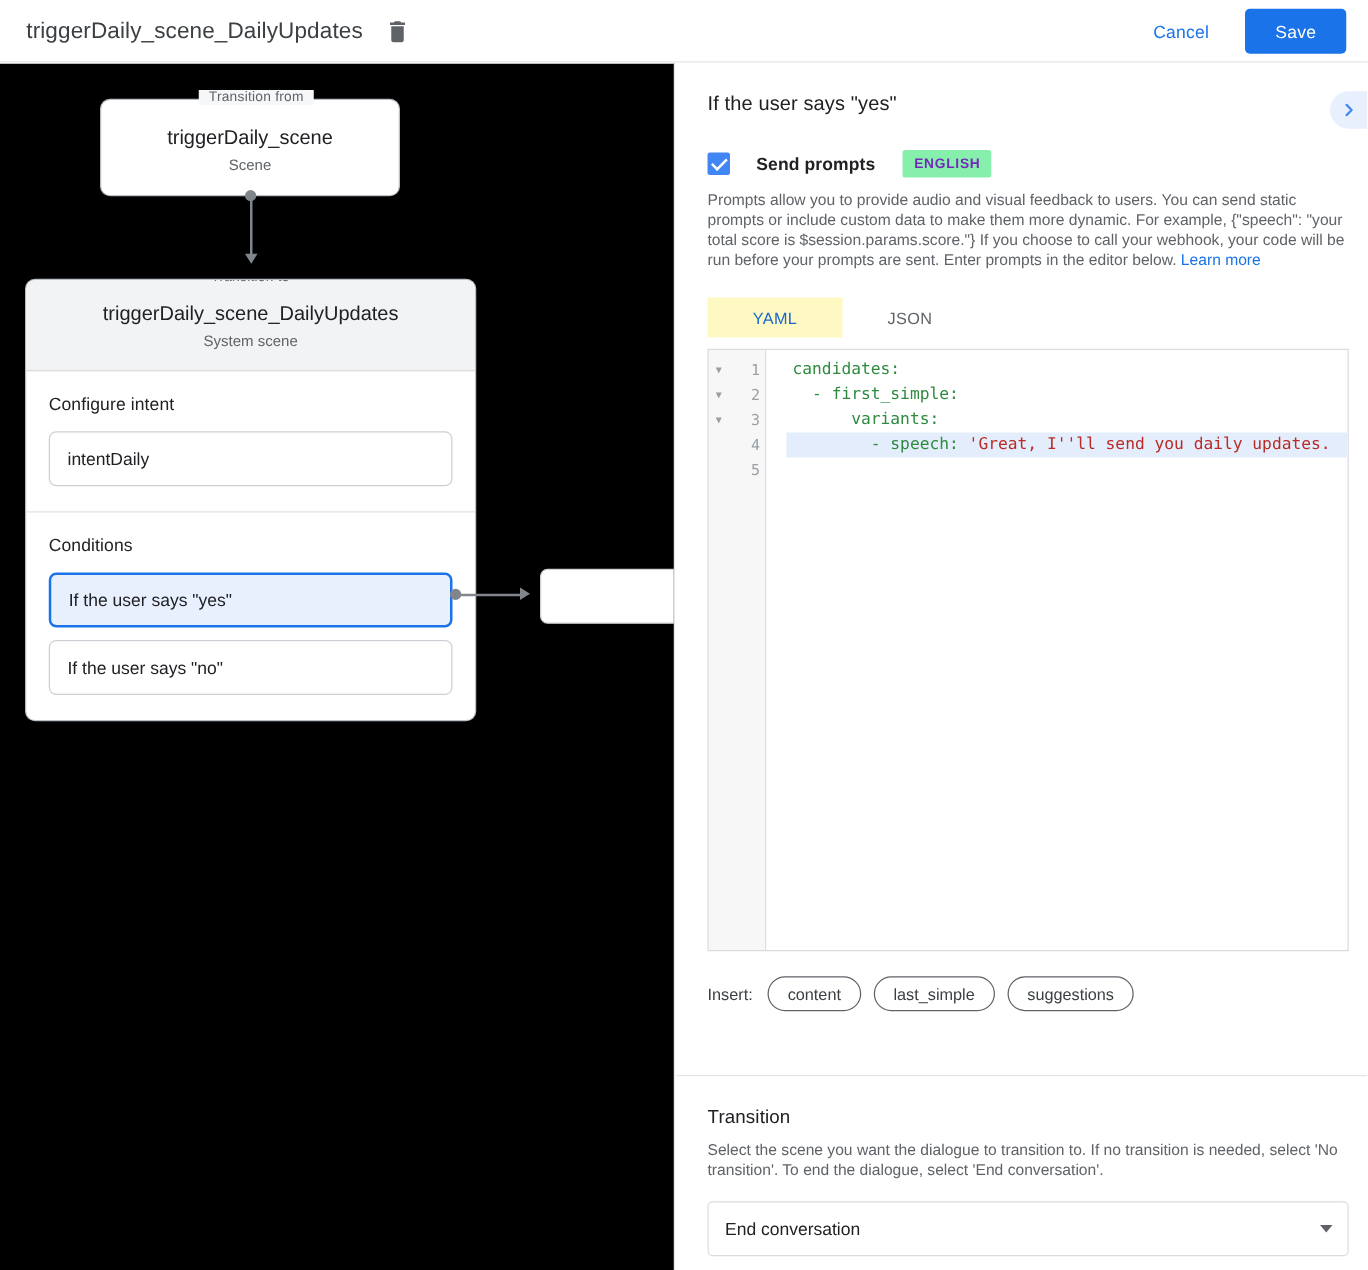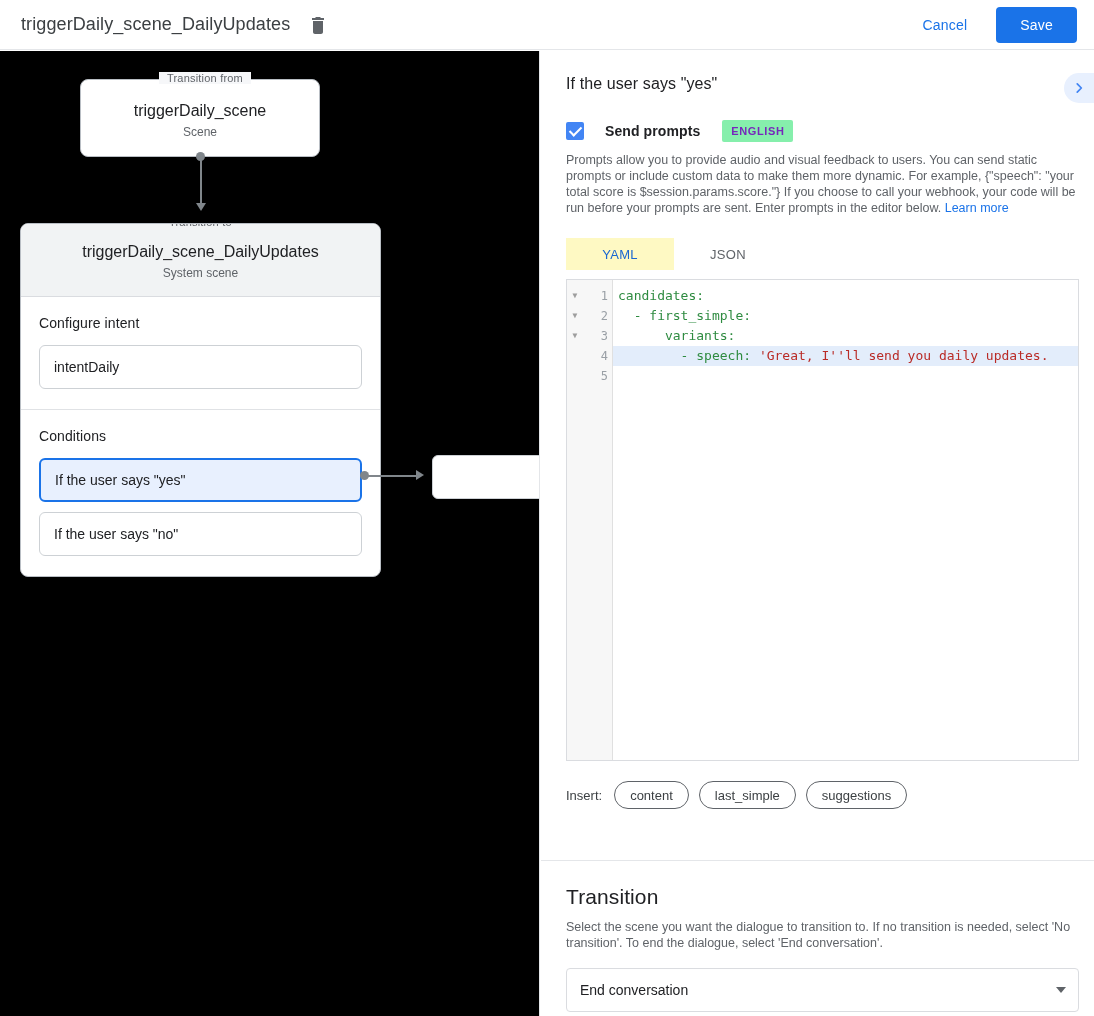--- a/index.html
+++ b/index.html
@@ -331,20 +331,21 @@
   .lineno {
     width: 28px;
     text-align: right;
     padding-right: 3px;
   }
   .code-area {
     flex: 1 1 auto;
     padding-top: 6px;
     overflow: hidden;
     position: relative;
+    margin-left: 16px;
   }
   .code-line {
     height: 20px;
     white-space: pre;
     font-family: "DejaVu Sans Mono", monospace;
     font-size: 13px;
     line-height: 20px;
     color: #202124;
     padding-left: 5px;
   }
@@ -375,21 +376,21 @@
   }
 
   .hr-full {
     position: absolute;
     left: 0; right: 0;
     height: 1px;
     background: #e4e6e9;
   }
 
   .trans-title {
-    font-size: 21px;
+    font-size: 15px;
     color: #202124;
     letter-spacing: .1px;
   }
   .trans-desc {
     margin-top: 10px;
     font-size: 12.5px;
     line-height: 16px;
     color: #5f6368;
     max-width: 505px;
   }

